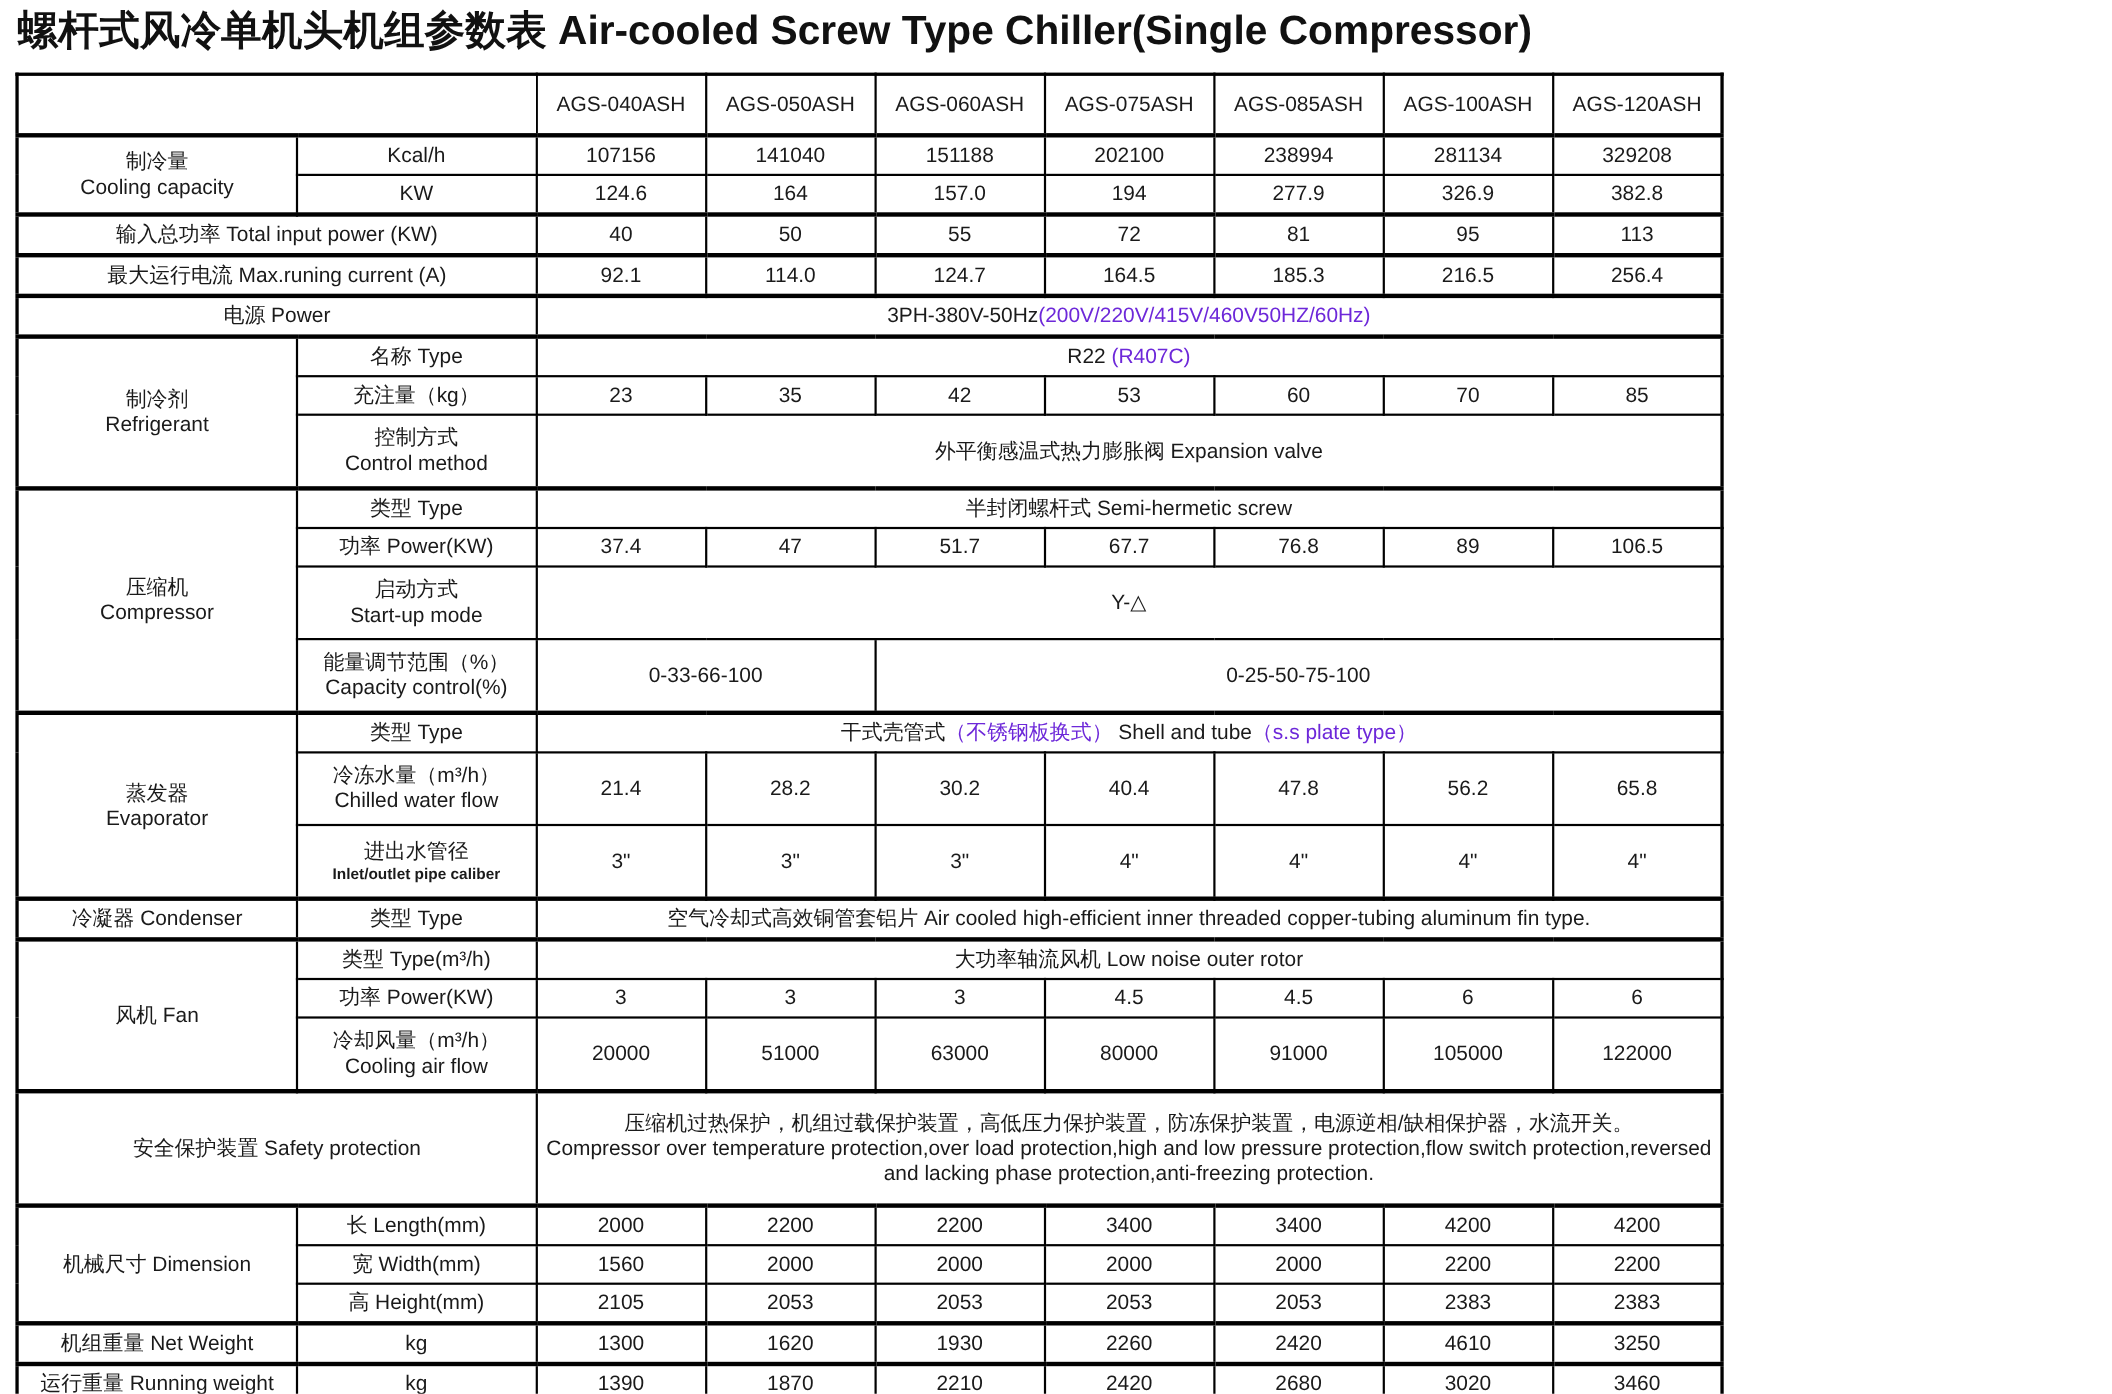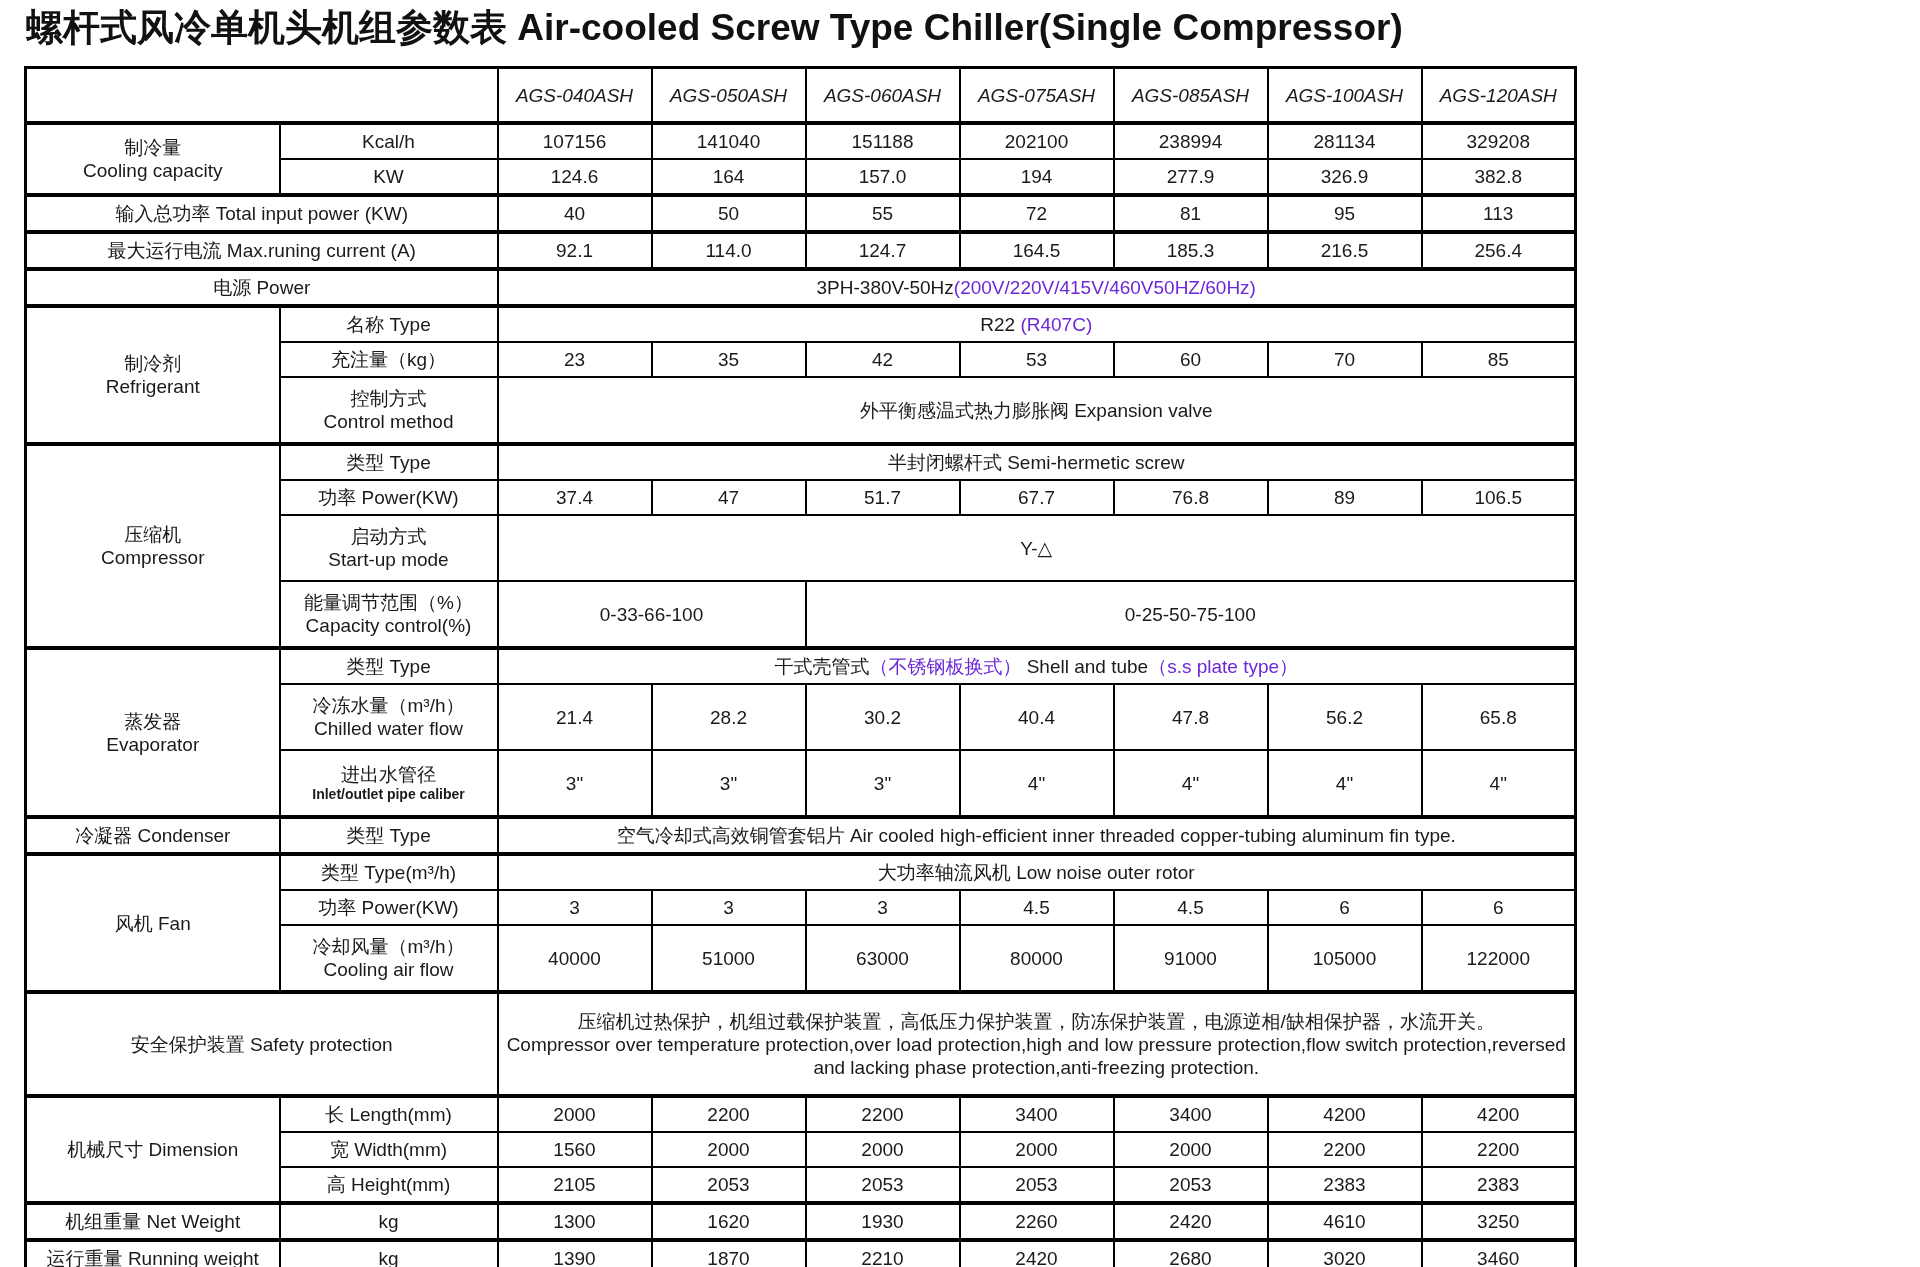--- a/index.html
+++ b/index.html
@@ -1,36 +1,36 @@
 <!DOCTYPE html>
 <html><head>
 <meta charset="utf-8">
 <style>
   html,body{margin:0;padding:0;background:#ffffff;}
   .page{
     width:1920px;height:1267px;background:#ffffff;box-sizing:border-box;
     font-family:"Liberation Sans","DejaVu Sans",sans-serif;color:#1a1a1a;
-    padding:6px 8px 0 24px;
+    padding:6px 8px 0 14px;
   }
   .title{
     margin:0 0 16px 2px;font-size:37px;font-weight:600;letter-spacing:0;
     color:#111;line-height:1.2;white-space:nowrap;
   }
   table.spec{
     border-collapse:collapse;table-layout:fixed;width:1548px;
     border:3px solid #000;
   }
   table.spec td{
     border:2px solid #000;text-align:center;vertical-align:middle;
     padding:1px 4px;font-size:19px;line-height:1.22;overflow:hidden;
     background:#ffffff;
   }
   tr.gt td{border-top:4px solid #000;}
   
-  tr.hH td{height:50px;font-style:italic;}
+  tr.hH td{height:50px;}
   tr.hA td{height:31px;}
   tr.hB td{height:62px;}
   tr.hC td{height:98px;}
   
   td.lab{background:#dce8a4;font-size:20px;}
   td.model{background:#e9e9e9;font-size:19px;}
   td.corner{background:#58585a;color:#ffffff;position:relative;padding:0;}
   .corner svg{position:absolute;left:0;top:0;width:100%;height:100%;display:block;}
   .corner .c-model{position:absolute;top:5px;right:14px;font-size:21px;}
   .corner .c-item{position:absolute;bottom:5px;left:14px;font-size:21px;}
@@ -242,21 +242,21 @@
       <td>4.5</td>
       <td>4.5</td>
       <td>6</td>
       <td>6</td>
     </tr>
     <tr class="hB">
       <td class="lab">
         <span class="ln">冷却风量（m³/h）</span>
         <span class="ln">Cooling air flow</span>
       </td>
-      <td>40000</td>
+      <td>20000</td>
       <td>51000</td>
       <td>63000</td>
       <td>80000</td>
       <td>91000</td>
       <td>105000</td>
       <td>122000</td>
     </tr>
 
     <tr class="hC gt">
       <td colspan="2" class="lab">安全保护装置  Safety protection</td>

